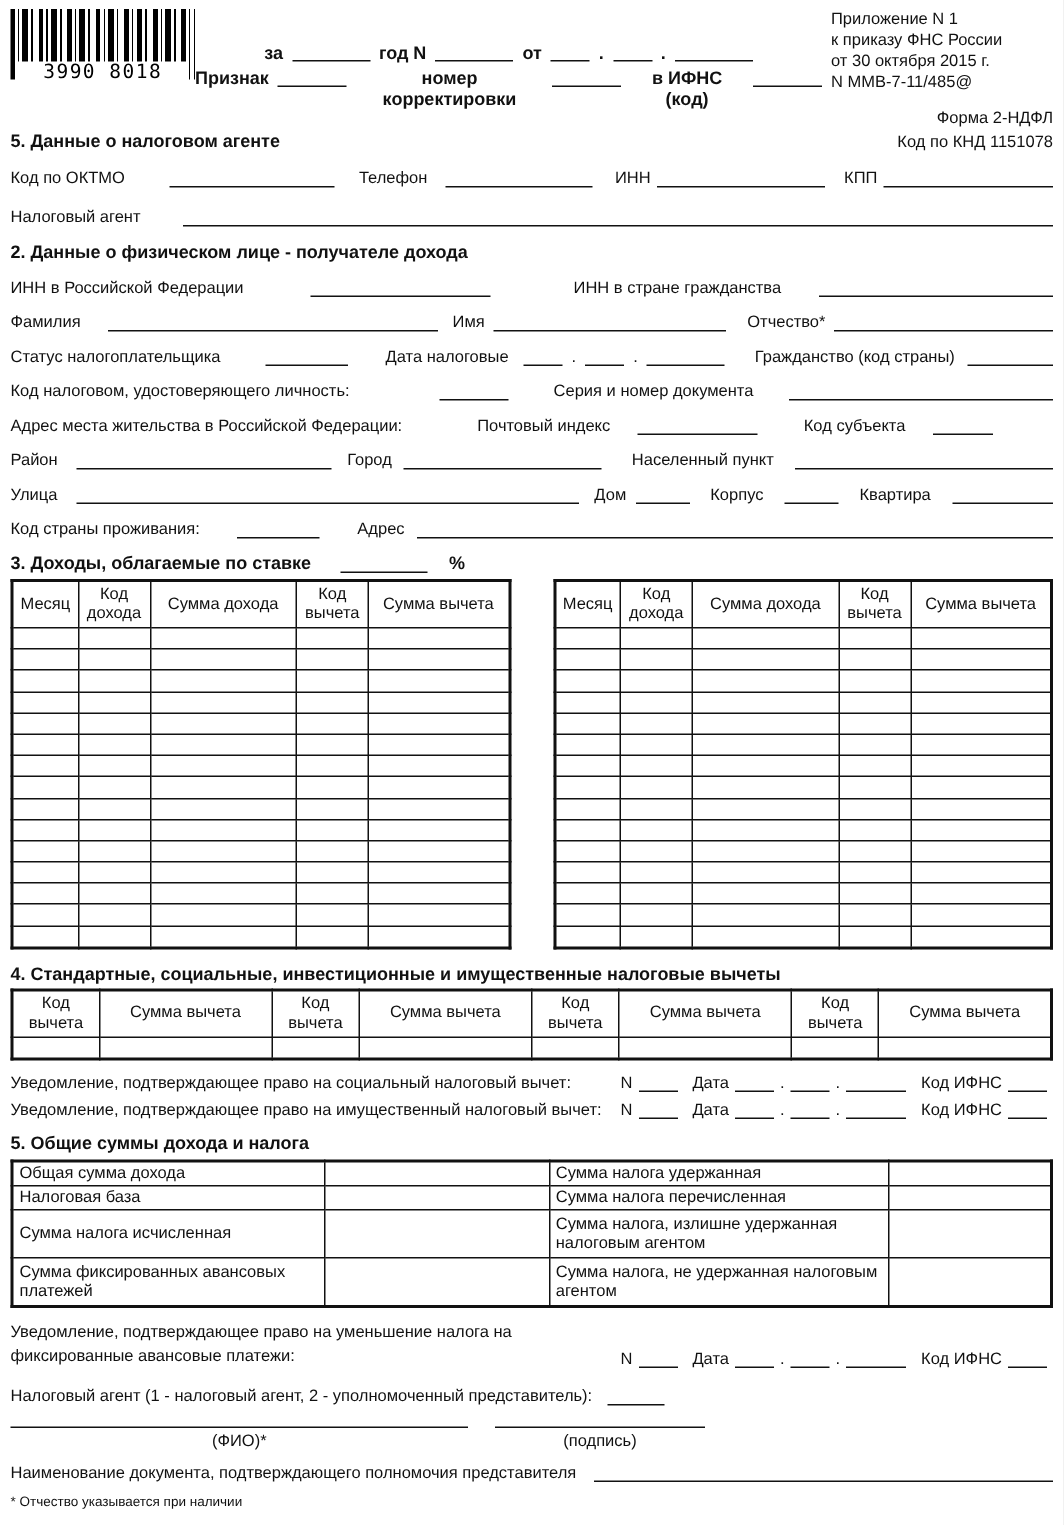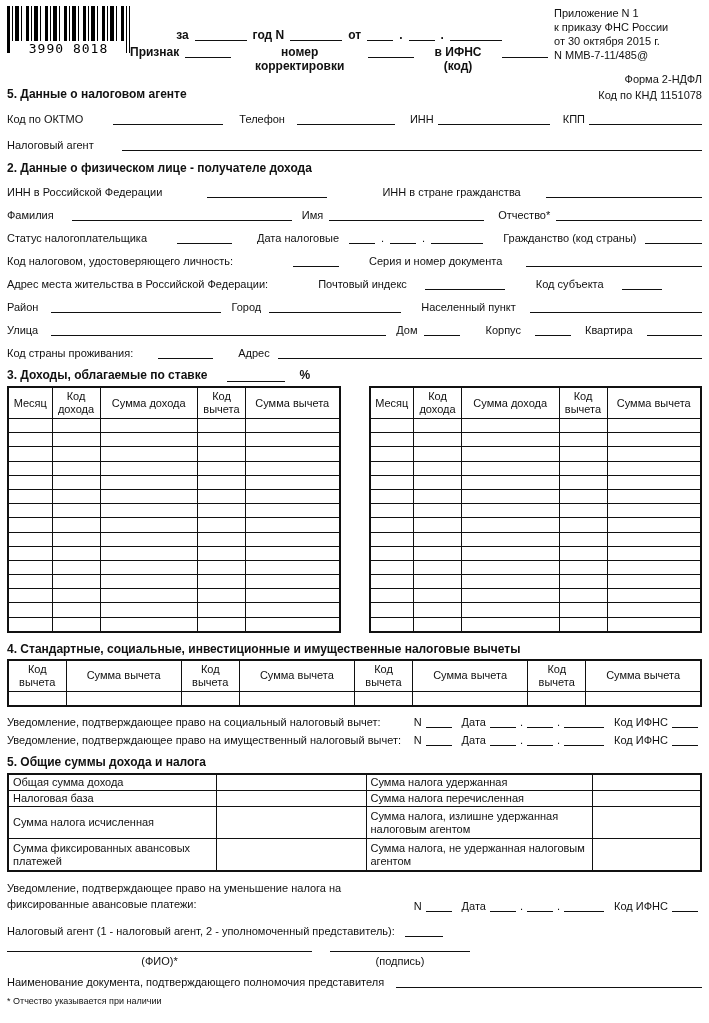--- a/index.html
+++ b/index.html
@@ -148,21 +148,21 @@
     <span style="margin-left:10px">Город</span>
     <span class="bl" style="width:132px;margin-left:8px"></span>
     <span style="margin-left:20px">Населенный пункт</span>
     <span class="bl grow" style="margin-left:14px"></span>
   </div>
   <div class="frow mt">
     <span>Улица</span>
     <span class="bl" style="width:335px;margin-left:13px"></span>
     <span style="margin-left:10px">Дом</span>
     <span class="bl" style="width:36px;margin-left:6px"></span>
-    <span style="margin-left:26px">Корпус</span>
+    <span style="margin-left:14px">Корпус</span>
     <span class="bl" style="width:36px;margin-left:14px"></span>
     <span style="margin-left:14px">Квартира</span>
     <span class="bl grow" style="margin-left:14px"></span>
   </div>
   <div class="frow mt">
     <span>Код страны проживания:</span>
     <span class="bl" style="width:55px;margin-left:25px"></span>
     <span style="margin-left:25px">Адрес</span>
     <span class="bl grow" style="margin-left:8px"></span>
   </div>

